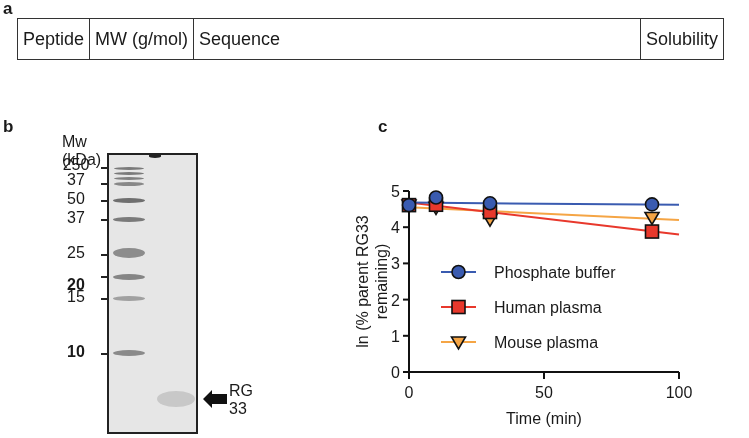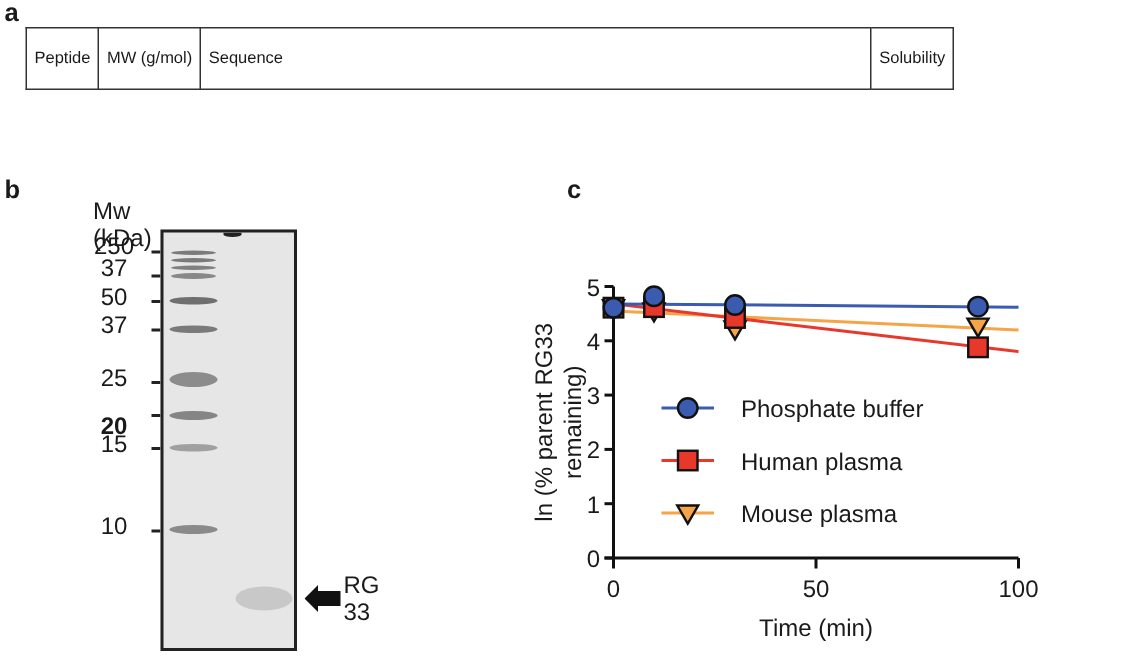--- a/index.html
+++ b/index.html
@@ -1,18 +1,18 @@
 <!DOCTYPE html>
 <html><head>
 <meta charset="utf-8">
 <style>
   html,body{margin:0;padding:0;background:#fff;}
   body{width:749px;height:438px;position:relative;overflow:hidden;font-family:"Liberation Sans",sans-serif;color:#1a1a1a;}
   .panel-label{position:absolute;font-weight:bold;font-size:17px;}
-  table.pep{position:absolute;left:17px;top:18px;border-collapse:collapse;font-size:11px;border-radius:24px;}
+  table.pep{position:absolute;left:17px;top:18px;border-collapse:collapse;font-size:18px;border-radius:24px;}
   table.pep td{border:1.5px solid #333;padding:0 5px;height:40px;white-space:nowrap;}
   .c{text-align:center;}
   .gel-area{position:absolute;left:0;top:0;}
   .mw-title{position:absolute;left:62px;top:133px;font-size:16px;}
   .mw-label{position:absolute;font-size:16px;text-align:center;width:40px;left:56px;}
   .gel{position:absolute;left:107px;top:153px;width:91px;height:281px;border:2px solid #222;box-sizing:border-box;background:#e6e6e6;overflow:hidden;}
   .band{position:absolute;background:#9a9a9a;border-radius:50%;}
   .tick{position:absolute;left:101px;width:6px;height:1.5px;background:#222;}
   .rg-label{position:absolute;left:229px;top:382px;font-size:16px;}
 </style>
@@ -36,21 +36,21 @@
 <div class="gel-area">
   <div class="panel-label" style="left:3px;top:117px;">b</div>
   <div class="mw-title">Mw (kDa)</div>
   <div class="mw-label" style="top:156px;">250</div>
   <div class="mw-label" style="top:173px;line-height:14px;">37</div>
   <div class="mw-label" style="top:190px;">50</div>
   <div class="mw-label" style="top:209px;">37</div>
   <div class="mw-label" style="top:244px;">25</div>
   <div class="mw-label" style="top:276px;font-weight:bold;">20</div>
   <div class="mw-label" style="top:288px;">15</div>
-  <div class="mw-label" style="top:343px;">10</div>
+  <div class="mw-label" style="top:343px;font-weight:bold;">10</div>
   <div class="tick" style="top:167px;"></div>
   <div class="tick" style="top:183px;"></div>
   <div class="tick" style="top:200px;"></div>
   <div class="tick" style="top:219px;"></div>
   <div class="tick" style="top:254px;"></div>
   <div class="tick" style="top:276px;"></div>
   <div class="tick" style="top:298px;"></div>
   <div class="tick" style="top:353px;"></div>
 
   <div class="gel">

